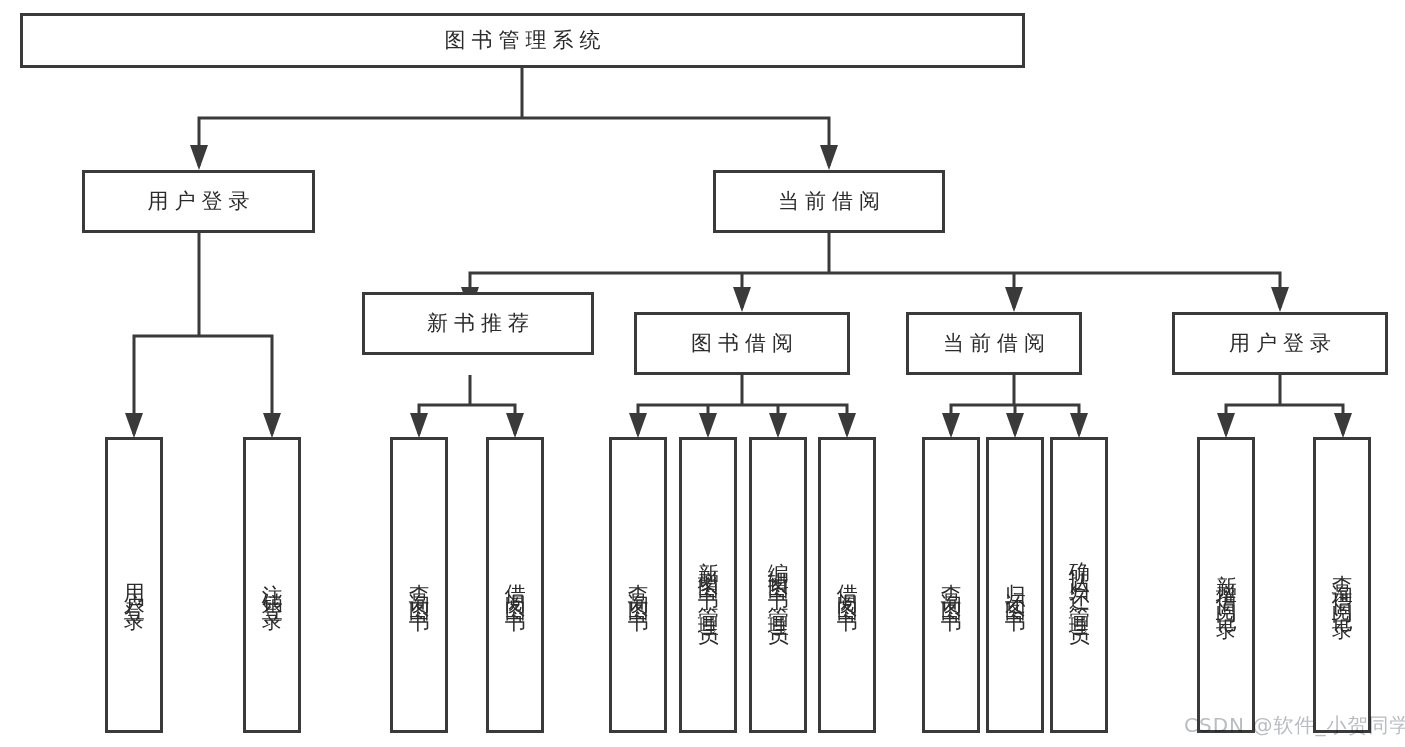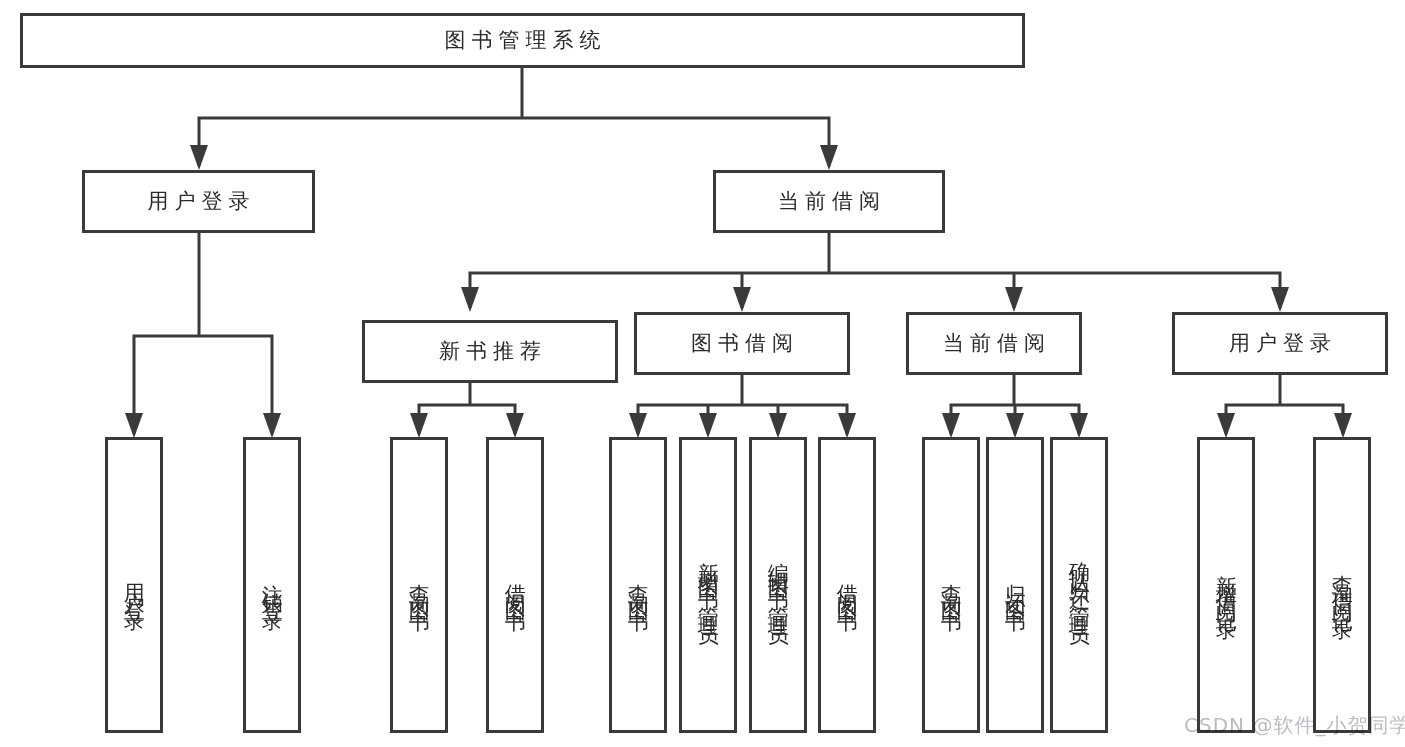--- a/index.html
+++ b/index.html
@@ -67,21 +67,21 @@
       <polygon points="1217,413 1235,413 1226,438"></polygon>
       <polygon points="1334,413 1352,413 1343,438"></polygon>
     </g>
 </svg>
 
 <div class="node h" style="left:20px;top:13px;width:1005px;height:55px">图书管理系统</div>
 
 <div class="node h" style="left:82px;top:170px;width:233px;height:63px">用户登录</div>
 <div class="node h" style="left:713px;top:170px;width:232px;height:63px">当前借阅</div>
 
-<div class="node h" style="left:362px;top:320px;width:256px;height:63px">新书推荐</div>
+<div class="node h" style="left:362px;top:292px;width:232px;height:63px">新书推荐</div>
 <div class="node h" style="left:634px;top:312px;width:216px;height:63px">图书借阅</div>
 <div class="node h" style="left:906px;top:312px;width:176px;height:63px">当前借阅</div>
 <div class="node h" style="left:1172px;top:312px;width:216px;height:63px">用户登录</div>
 
 <div class="node leaf" style="left:105px;top:437px;width:58px;height:296px">用户登录</div>
 <div class="node leaf" style="left:243px;top:437px;width:58px;height:296px">注销登录</div>
 
 <div class="node leaf" style="left:390px;top:437px;width:58px;height:296px">查询图书</div>
 <div class="node leaf" style="left:486px;top:437px;width:58px;height:296px">借阅图书</div>
 

